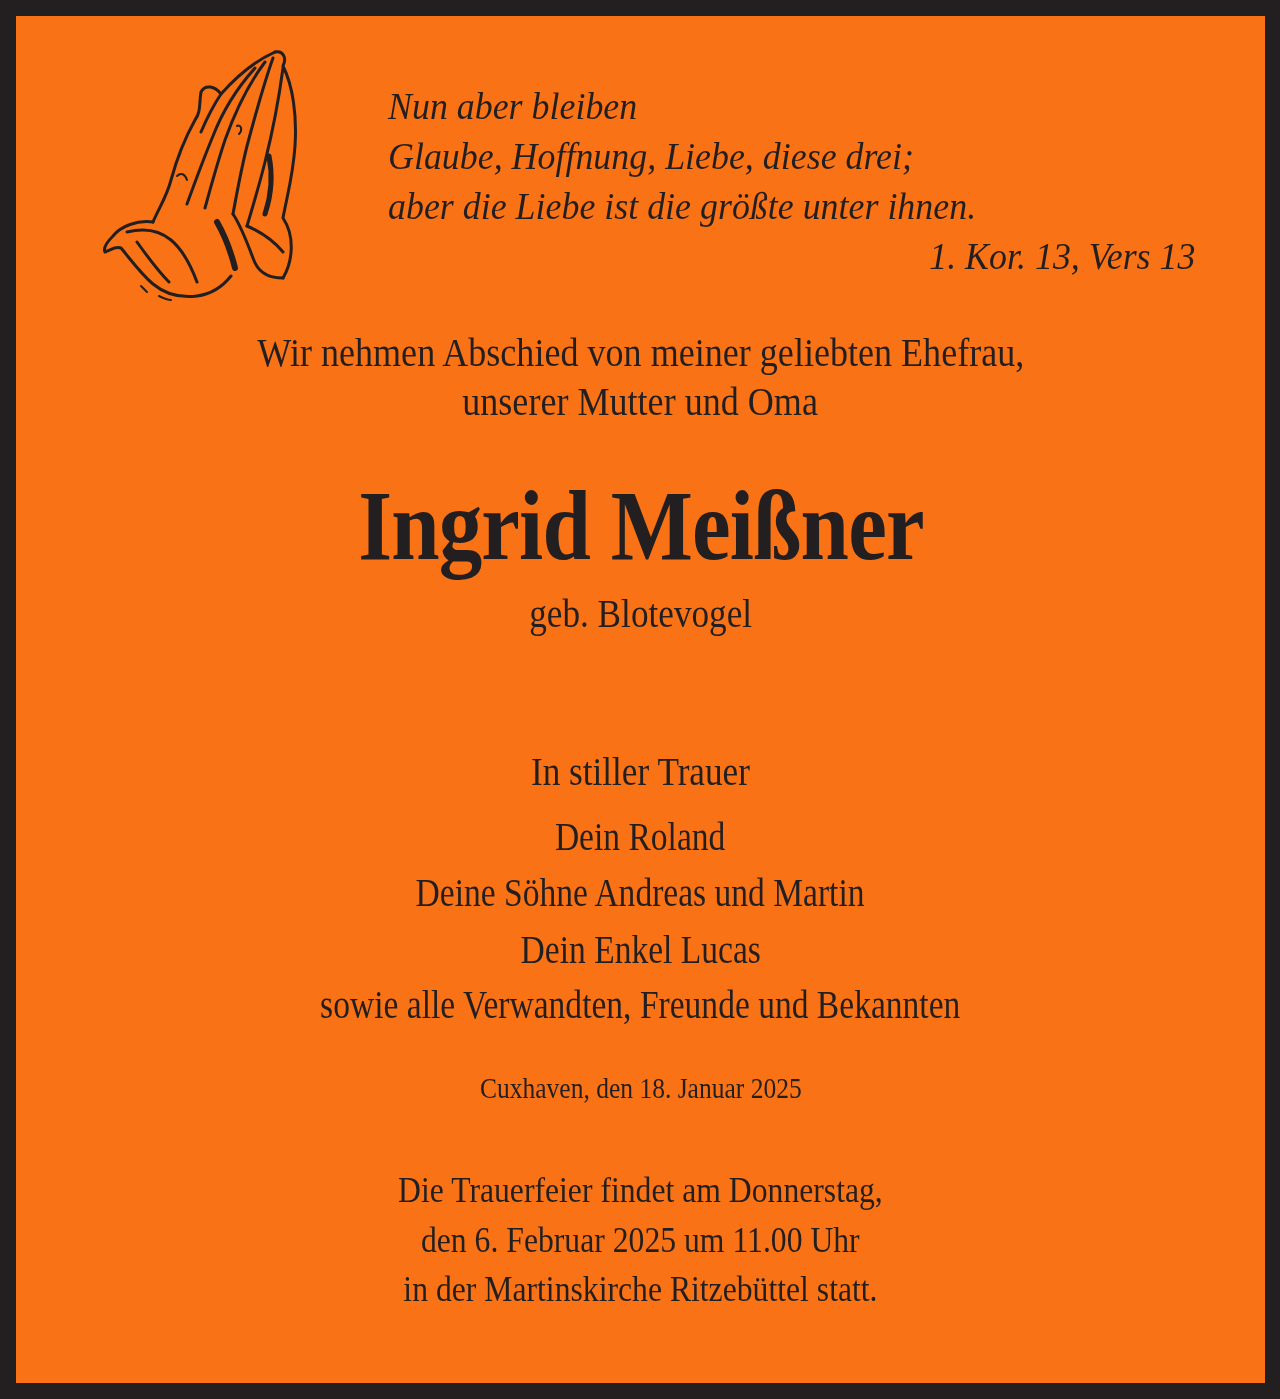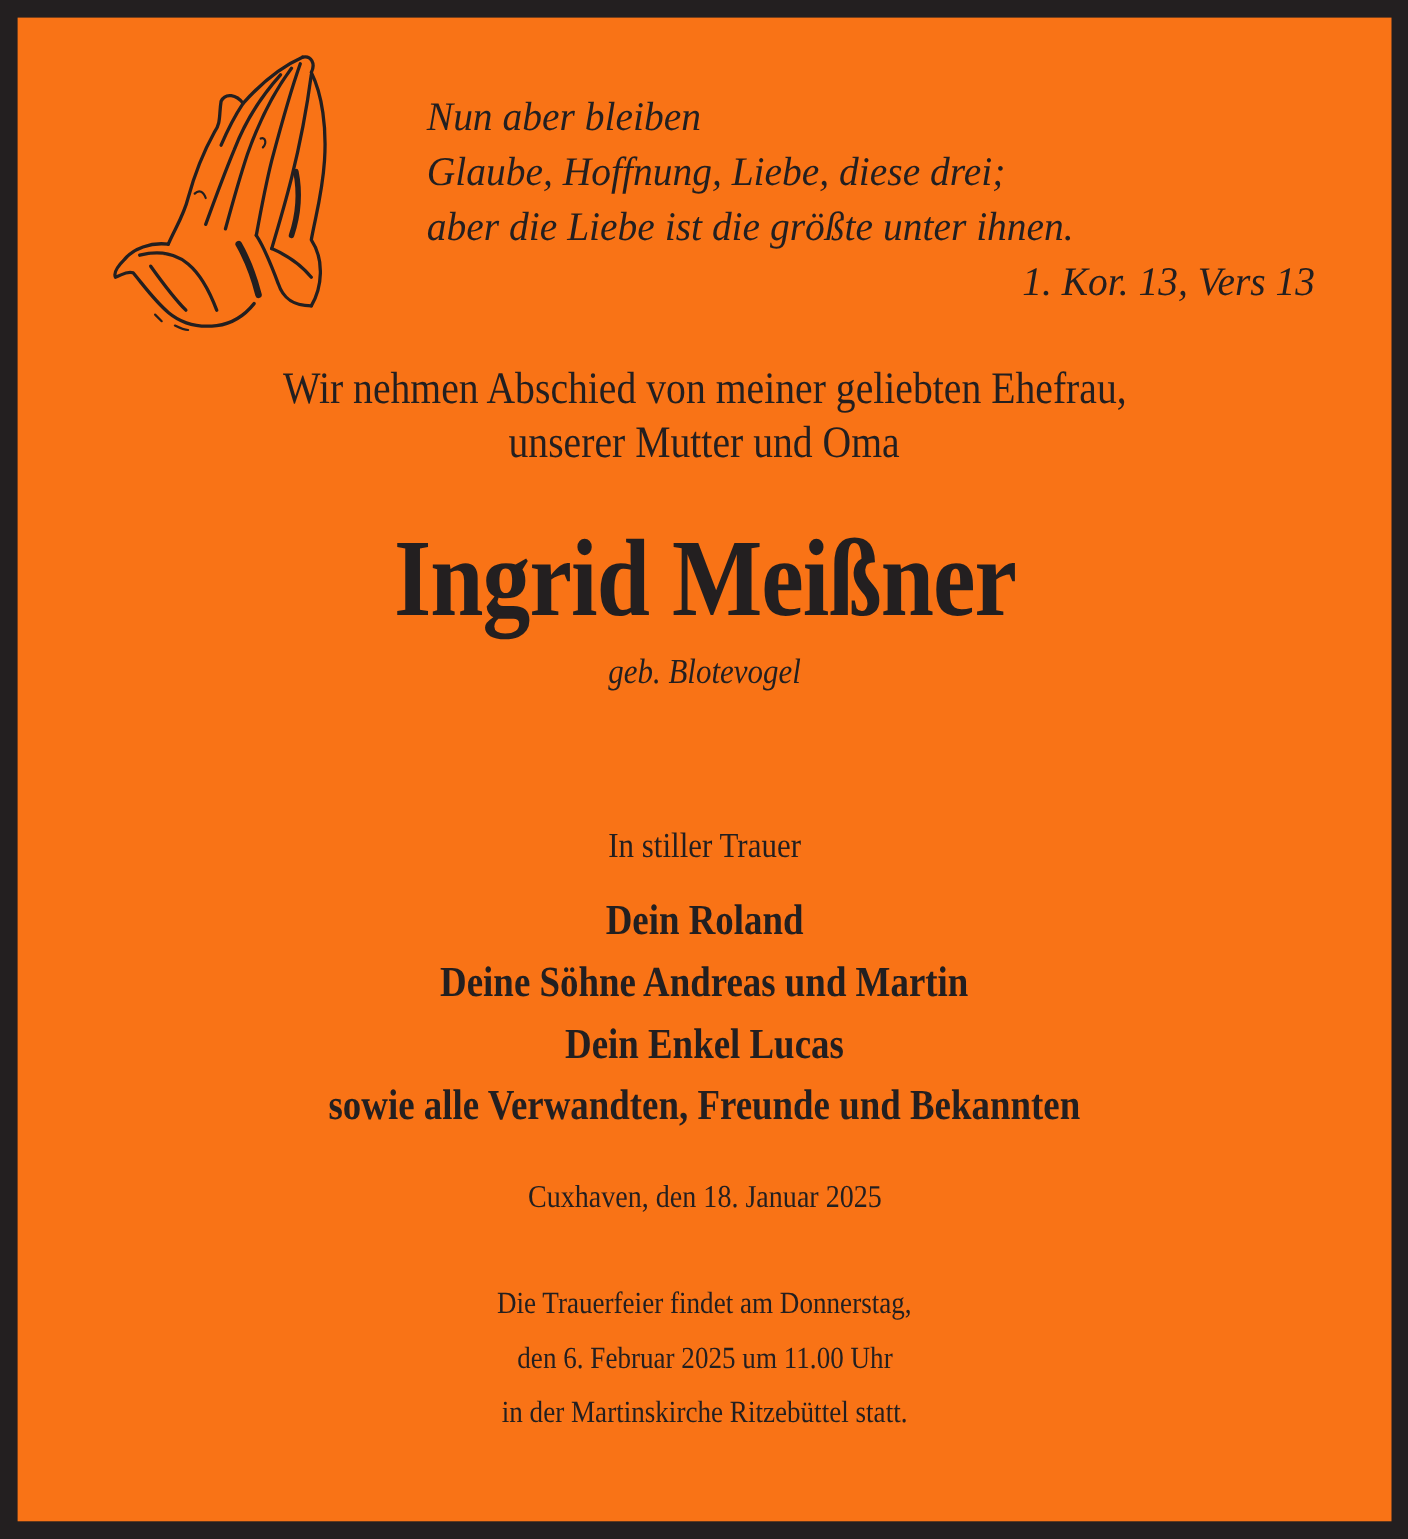--- a/index.html
+++ b/index.html
@@ -60,31 +60,31 @@
       transform: scaleX(0.88);
       transform-origin: center top;
     }
     .intro { font-size: 41px; }
     .name {
       font-size: 100px;
       font-weight: bold;
       letter-spacing: -1px;
     }
     .name .cond { transform: scaleX(0.87); }
-    .maiden { font-size: 32px; font-style: italic; }
+    .maiden { font-size: 40px; }
     .dates { font-size: 40px; }
     .dates .gap { display: inline-block; width: 84px; }
-    .trauer { font-size: 32px; }
+    .trauer { font-size: 40px; }
     .mourner {
       font-size: 39px;
-      font-weight: bold;
+      font-weight: normal;
     }
     .mourner .cond { transform: scaleX(0.86); }
     .place { font-size: 29px; }
-    .ceremony { font-size: 28px; }
+    .ceremony { font-size: 36px; }
   </style>
 </head>
 <body>
 
 <div class="frame">
 
   <svg class="hands" viewBox="0 0 210 258" xmlns="http://www.w3.org/2000/svg">
     <g fill="none" stroke="#231f20" stroke-width="3" stroke-linejoin="round" stroke-linecap="round">
 
       <path d="M178 6 C186 4 190 12 186 20 C196 40 200 70 198 100 C196 130 190 150 186 172 C198 190 196 215 186 232"></path>

